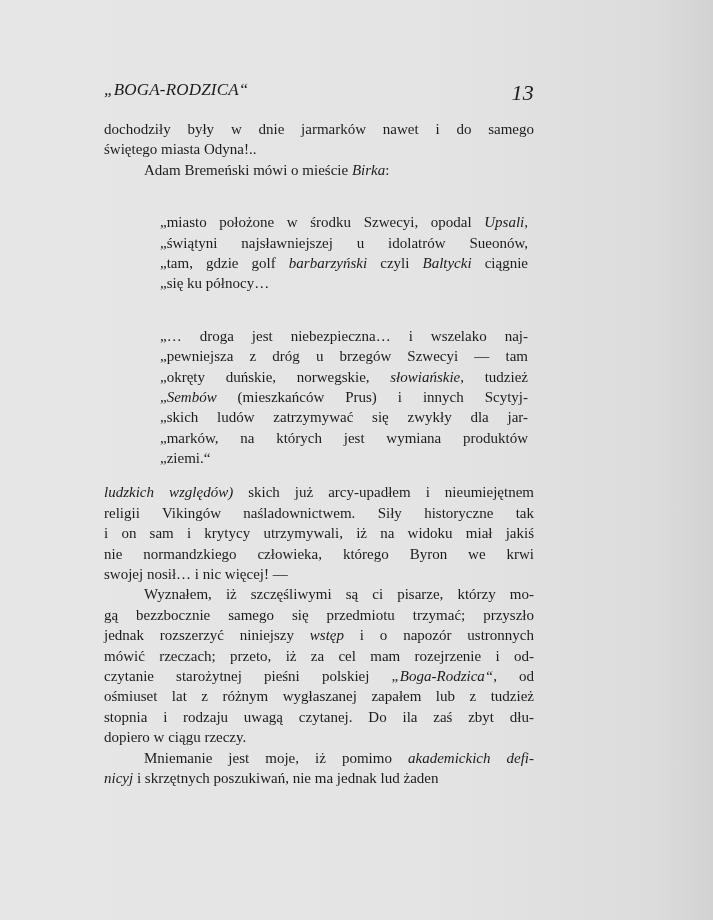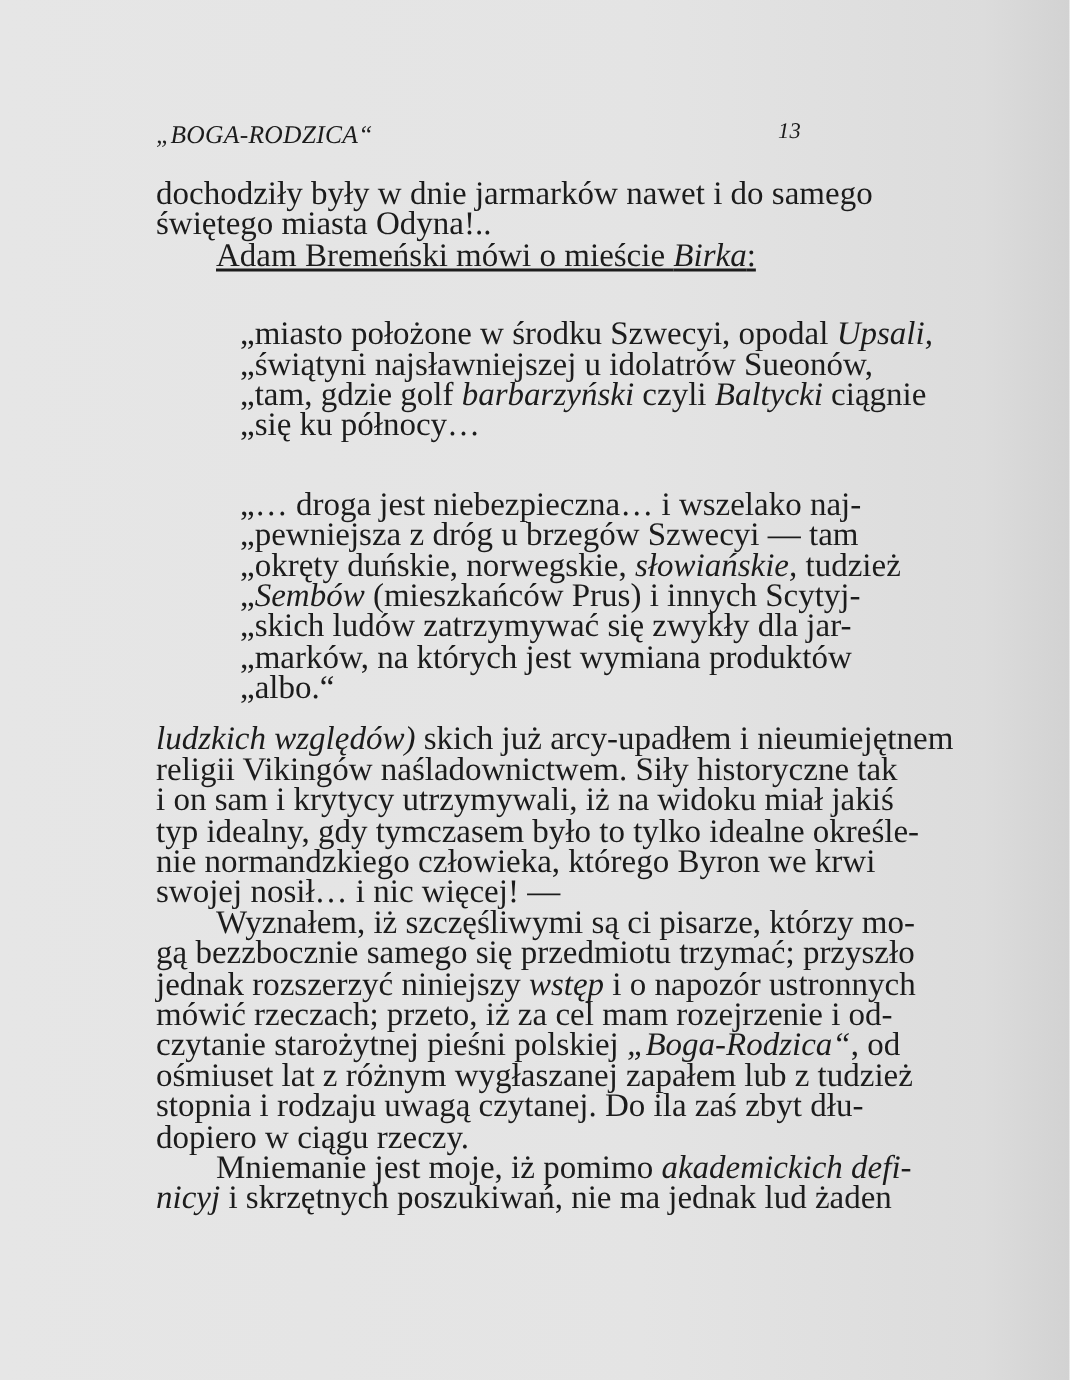--- a/index.html
+++ b/index.html
@@ -31,40 +31,39 @@
     .running-head .title {
       position: absolute;
       left: 0;
       top: 0;
     }
     .running-head .folio {
       position: absolute;
       right: 0;
       top: 0;
       font-style: italic;
-      font-size: 15px;
+      font-size: 22px;
     }
     .body-text {
       margin-top: 17px;
-      font-size: 22px;
+      font-size: 15px;
       line-height: 20.4px;
     }
     .line {
       display: block;
       white-space: nowrap;
       text-align: justify;
       text-align-last: justify;
       height: 20.4px;
     }
     .line.last {
       text-align-last: left;
     }
     .indent {
       padding-left: 40px;
-      text-decoration: underline;
     }
     .quote-block {
       padding-left: 56px;
       margin-top: 32px;
     }
     .quote-block .line {
       padding-right: 6px;
     }
     .gap {
       height: 14px;
@@ -96,28 +95,27 @@
         <span class="line"><span>„tam, gdzie golf </span><span class="it">barbarzyński</span><span> czyli </span><span class="it">Baltycki</span><span> ciągnie</span></span>
         <span class="line last"><span>„się ku północy…</span></span>
       </div>
     <div class="quote-block">
         <span class="line"><span>„… droga jest niebezpieczna… i wszelako naj-</span></span>
         <span class="line"><span>„pewniejsza z dróg u brzegów Szwecyi — tam</span></span>
         <span class="line"><span>„okręty duńskie, norwegskie, </span><span class="it">słowiańskie,</span><span> tudzież</span></span>
         <span class="line"><span>„</span><span class="it">Sembów</span><span> (mieszkańców Prus) i innych Scytyj-</span></span>
         <span class="line"><span>„skich ludów zatrzymywać się zwykły dla jar-</span></span>
         <span class="line"><span>„marków, na których jest wymiana produktów</span></span>
-        <span class="line last"><span>„albo.“</span></span>
+        <span class="line last"><span>„ziemi.“</span></span>
       </div>
     <div class="gap"></div>
     <div>
         <span class="line"><span class="it">ludzkich względów)</span><span> skich już arcy-upadłem i nieumiejętnem</span></span>
         <span class="line"><span>religii Vikingów naśladownictwem. Siły historyczne tak</span></span>
         <span class="line"><span>i on sam i krytycy utrzymywali, iż na widoku miał jakiś</span></span>
-        <span class="line"><span>typ idealny, gdy tymczasem było to tylko idealne określe-</span></span>
         <span class="line"><span>nie normandzkiego człowieka, którego Byron we krwi</span></span>
         <span class="line last"><span>swojej nosił… i nic więcej! —</span></span>
       </div>
     <div>
         <span class="line" style="padding-left: 40px;"><span>Wyznałem, iż szczęśliwymi są ci pisarze, którzy mo-</span></span>
         <span class="line"><span>gą bezzbocznie samego się przedmiotu trzymać; przyszło</span></span>
         <span class="line"><span>jednak rozszerzyć niniejszy </span><span class="it">wstęp</span><span> i o napozór ustronnych</span></span>
         <span class="line"><span>mówić rzeczach; przeto, iż za cel mam rozejrzenie i od-</span></span>
         <span class="line"><span>czytanie starożytnej pieśni polskiej </span><span class="it">„Boga-Rodzica“</span><span>, od</span></span>
         <span class="line"><span>ośmiuset lat z różnym wygłaszanej zapałem lub z tudzież</span></span>

